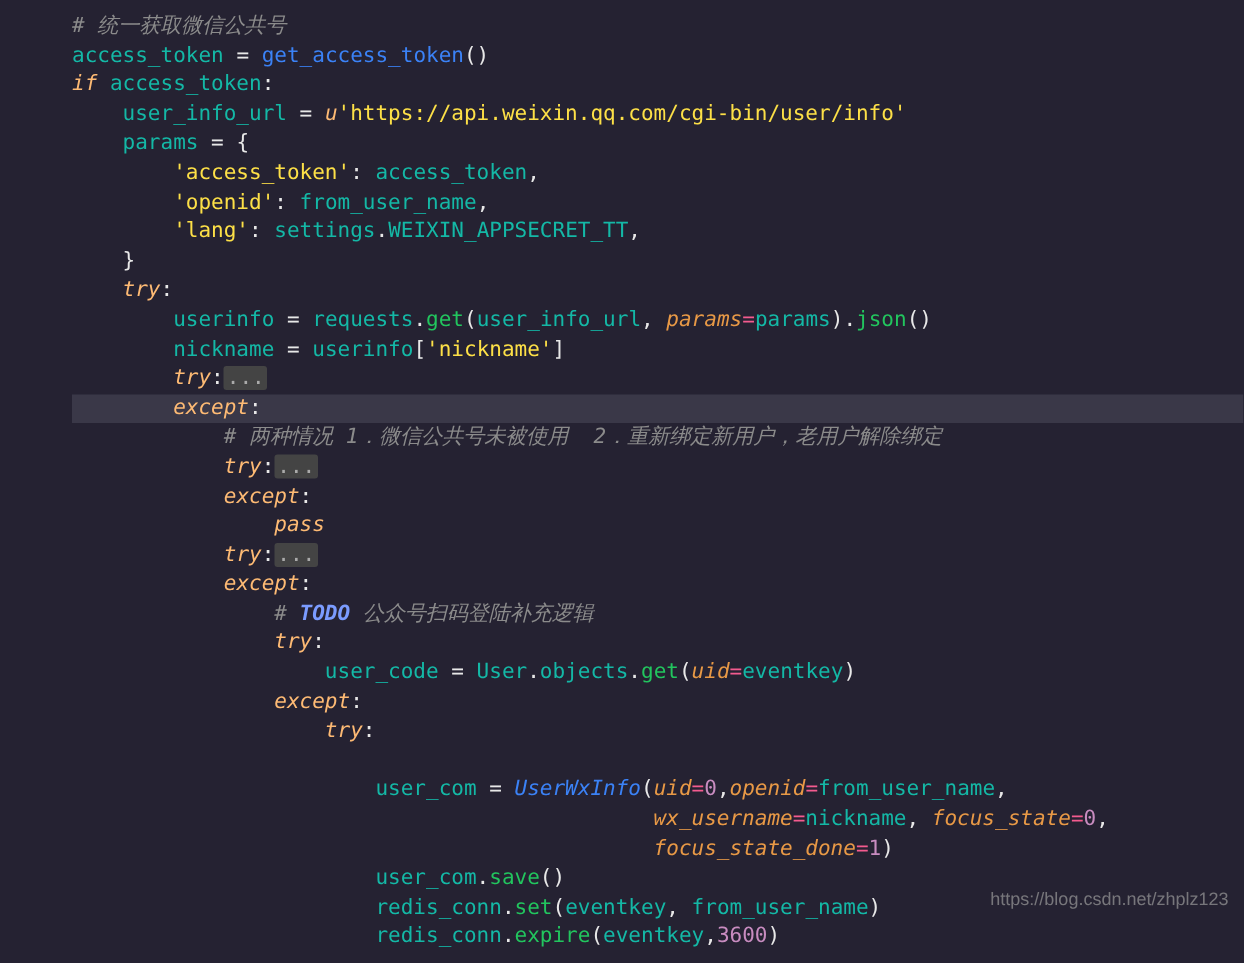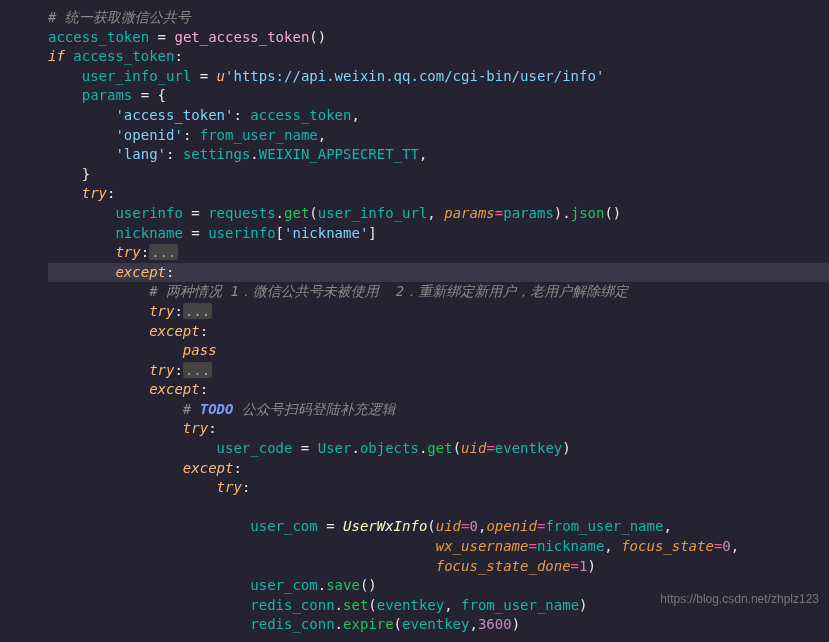--- a/index.html
+++ b/index.html
@@ -10,28 +10,28 @@
       line-height: 1.4;
       color: #c8c8c8;
       width: 829px;
       height: 642px;
       overflow: hidden;
       padding: 8px 0 0 48px;
       position: relative;
     }
     .line { white-space: pre; }
     .comment { color: #8b8b8b; font-style: italic; }
-    .keyword { color: #f9a8d4; text-align: right; }
+    .keyword { color: #3b82f6; text-align: right; }
     .keyword-italic { color: #fdba74; font-style: italic; }
     .funcname-call { color: #22c55e; margin-top: 20px; }
-    .string { color: #7dd3fc; }
+    .string { color: #fde047; }
     .variable { color: #14b8a6; }
     .param { color: #e89946; font-style: italic; }
     .number { color: #c88cc0; }
-    .classname { color: #fef9c3; font-style: italic; }
+    .classname { color: #3b82f6; font-style: italic; }
     .punct { color: #e8e8e8; }
     .operator { color: #f35b8f; }
     .fold { background: #444; color: #aaa; padding: 0 2px; border-radius: 2px; }
     .todo { color: #7b9cff; font-weight: bold; font-style: italic; }
     .highlight-line { background: #3a3848; display: block; width: 100%; }
     .watermark {
       position: absolute;
       bottom: 34px;
       right: 10px;
       color: #9a9a9a;

